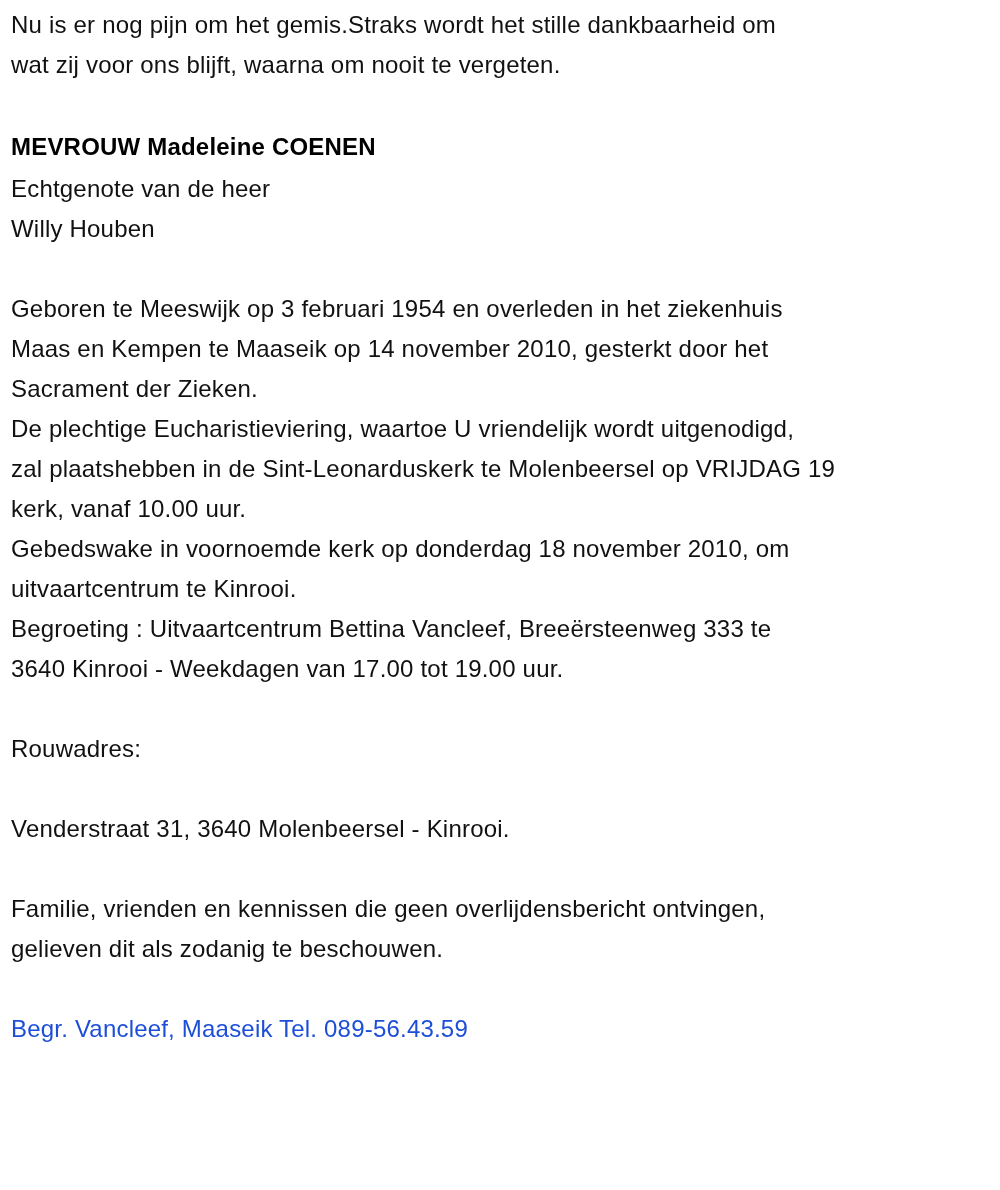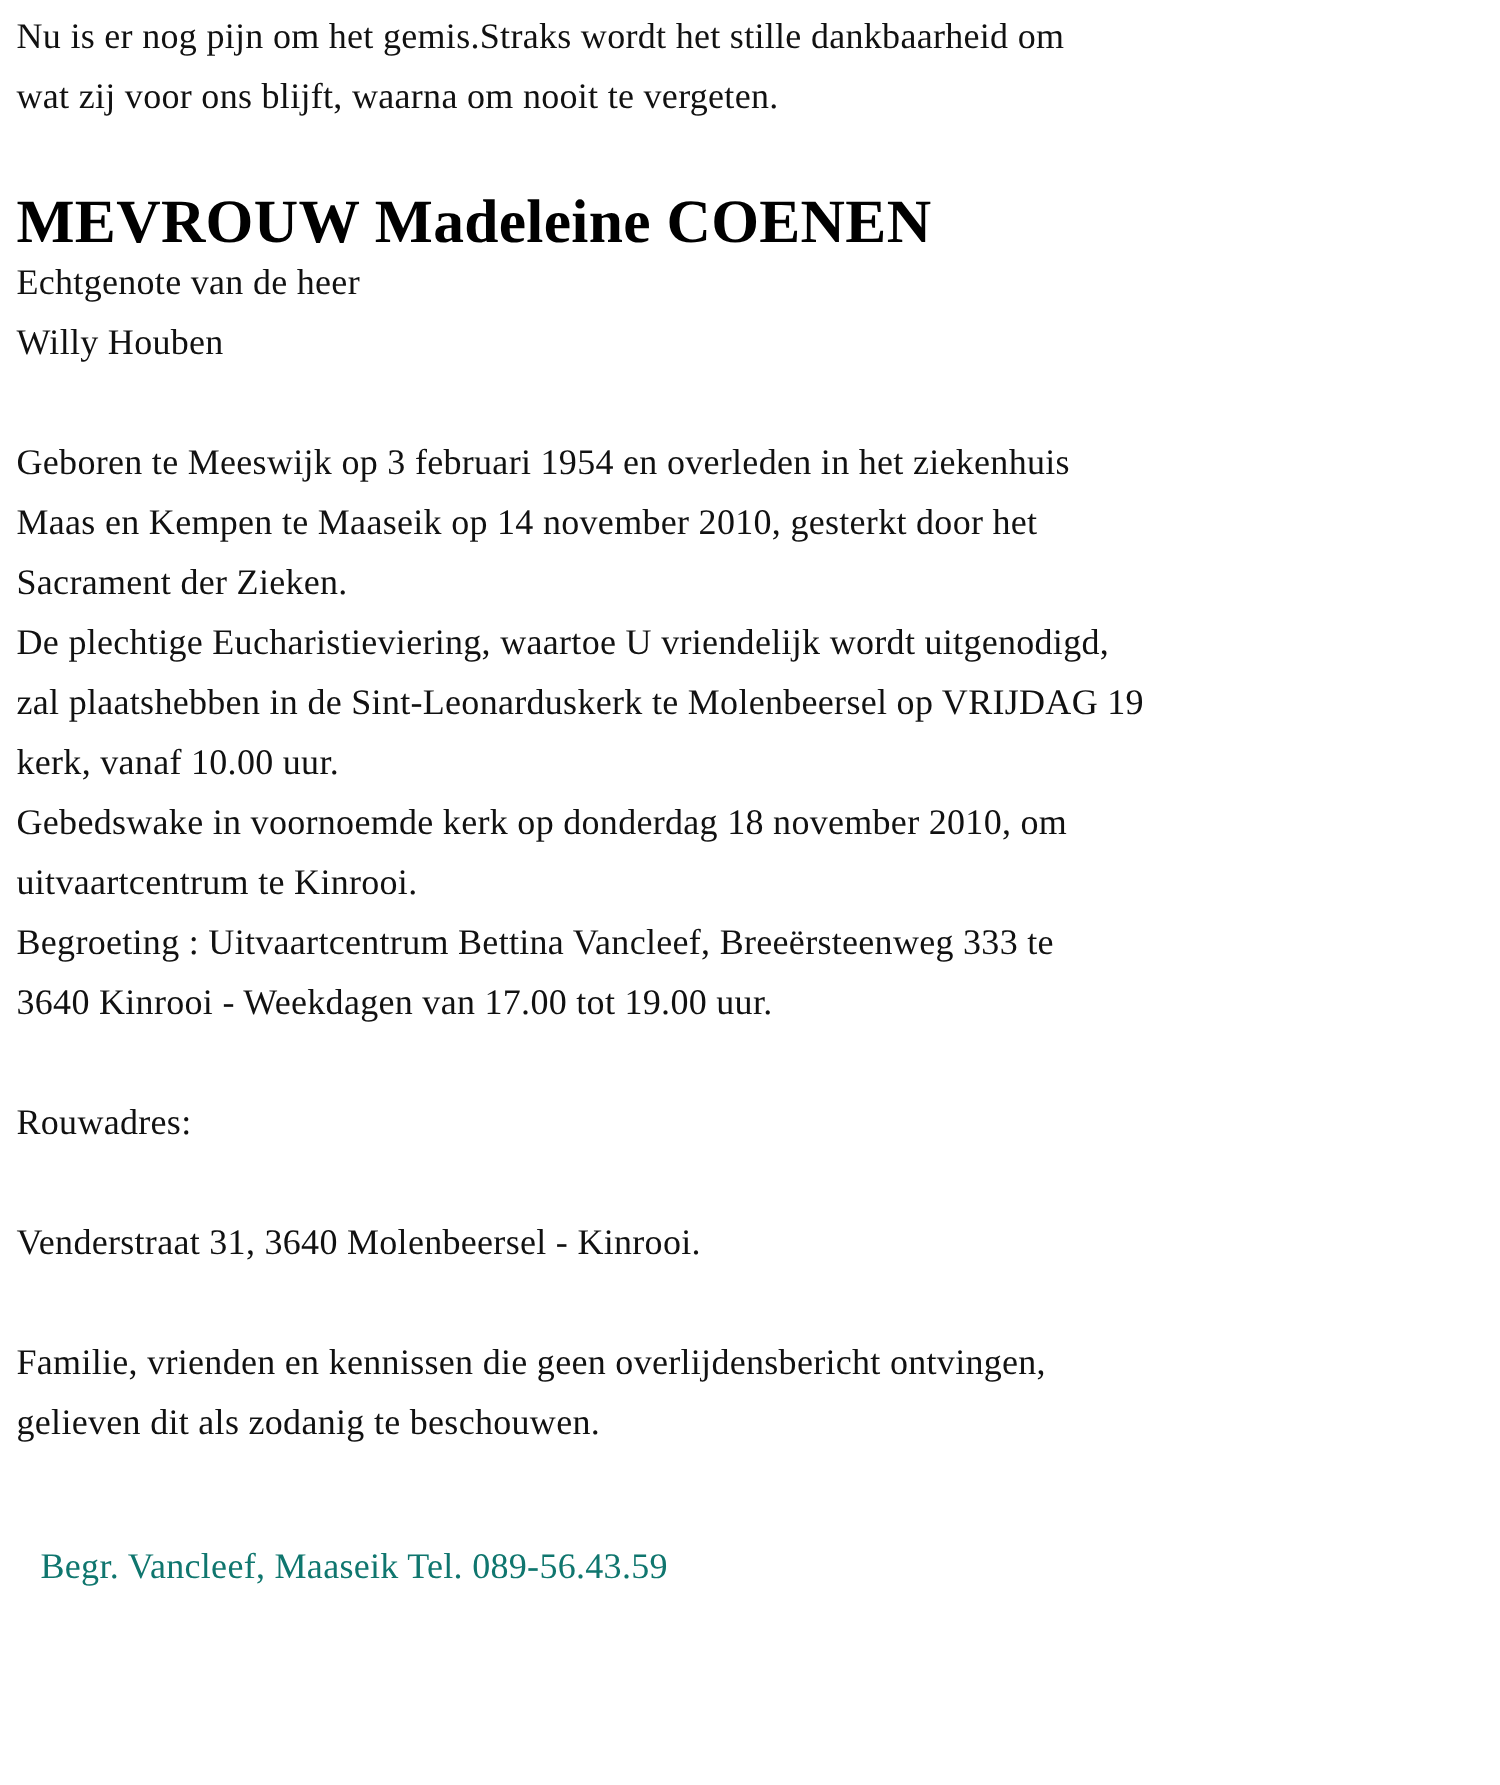--- a/index.html
+++ b/index.html
@@ -1,35 +1,35 @@
 <!DOCTYPE html>
 <html><head>
 <meta charset="utf-8">
 <style>
   html, body { margin:0; padding:0; background:#ffffff; }
   body { width:1000px; height:1190px; overflow:hidden; }
   .doc {
     padding: 5px 0 0 11px;
-    font-family: Liberation Serif, serif;
+    font-family: Liberation Sans, sans-serif;
     font-size: 24px;
     line-height: 40px;
     color: #111111;
     letter-spacing: 0.2px;
   }
   .intro { margin:0; }
   .title {
     margin: 40px 0 0 0;
-    font-size: 41px;
+    font-size: 24px;
     font-weight: bold;
     line-height: 44px;
     color:#000;
   }
   .p { margin:0; }
   .gap { height:40px; }
-  .footer { color:#0f766e; margin:16px; }
+  .footer { color:#1d4ed8; margin:0; }
 </style>
 </head>
 <body>
 
 <div class="doc">
   <p class="intro">Nu is er nog pijn om het gemis.Straks wordt het stille dankbaarheid om</p>
   <p class="intro">wat zij voor ons blijft, waarna om nooit te vergeten.</p>
 
   <h1 class="title">MEVROUW Madeleine COENEN</h1>
   <p class="p">Echtgenote van de heer</p>

